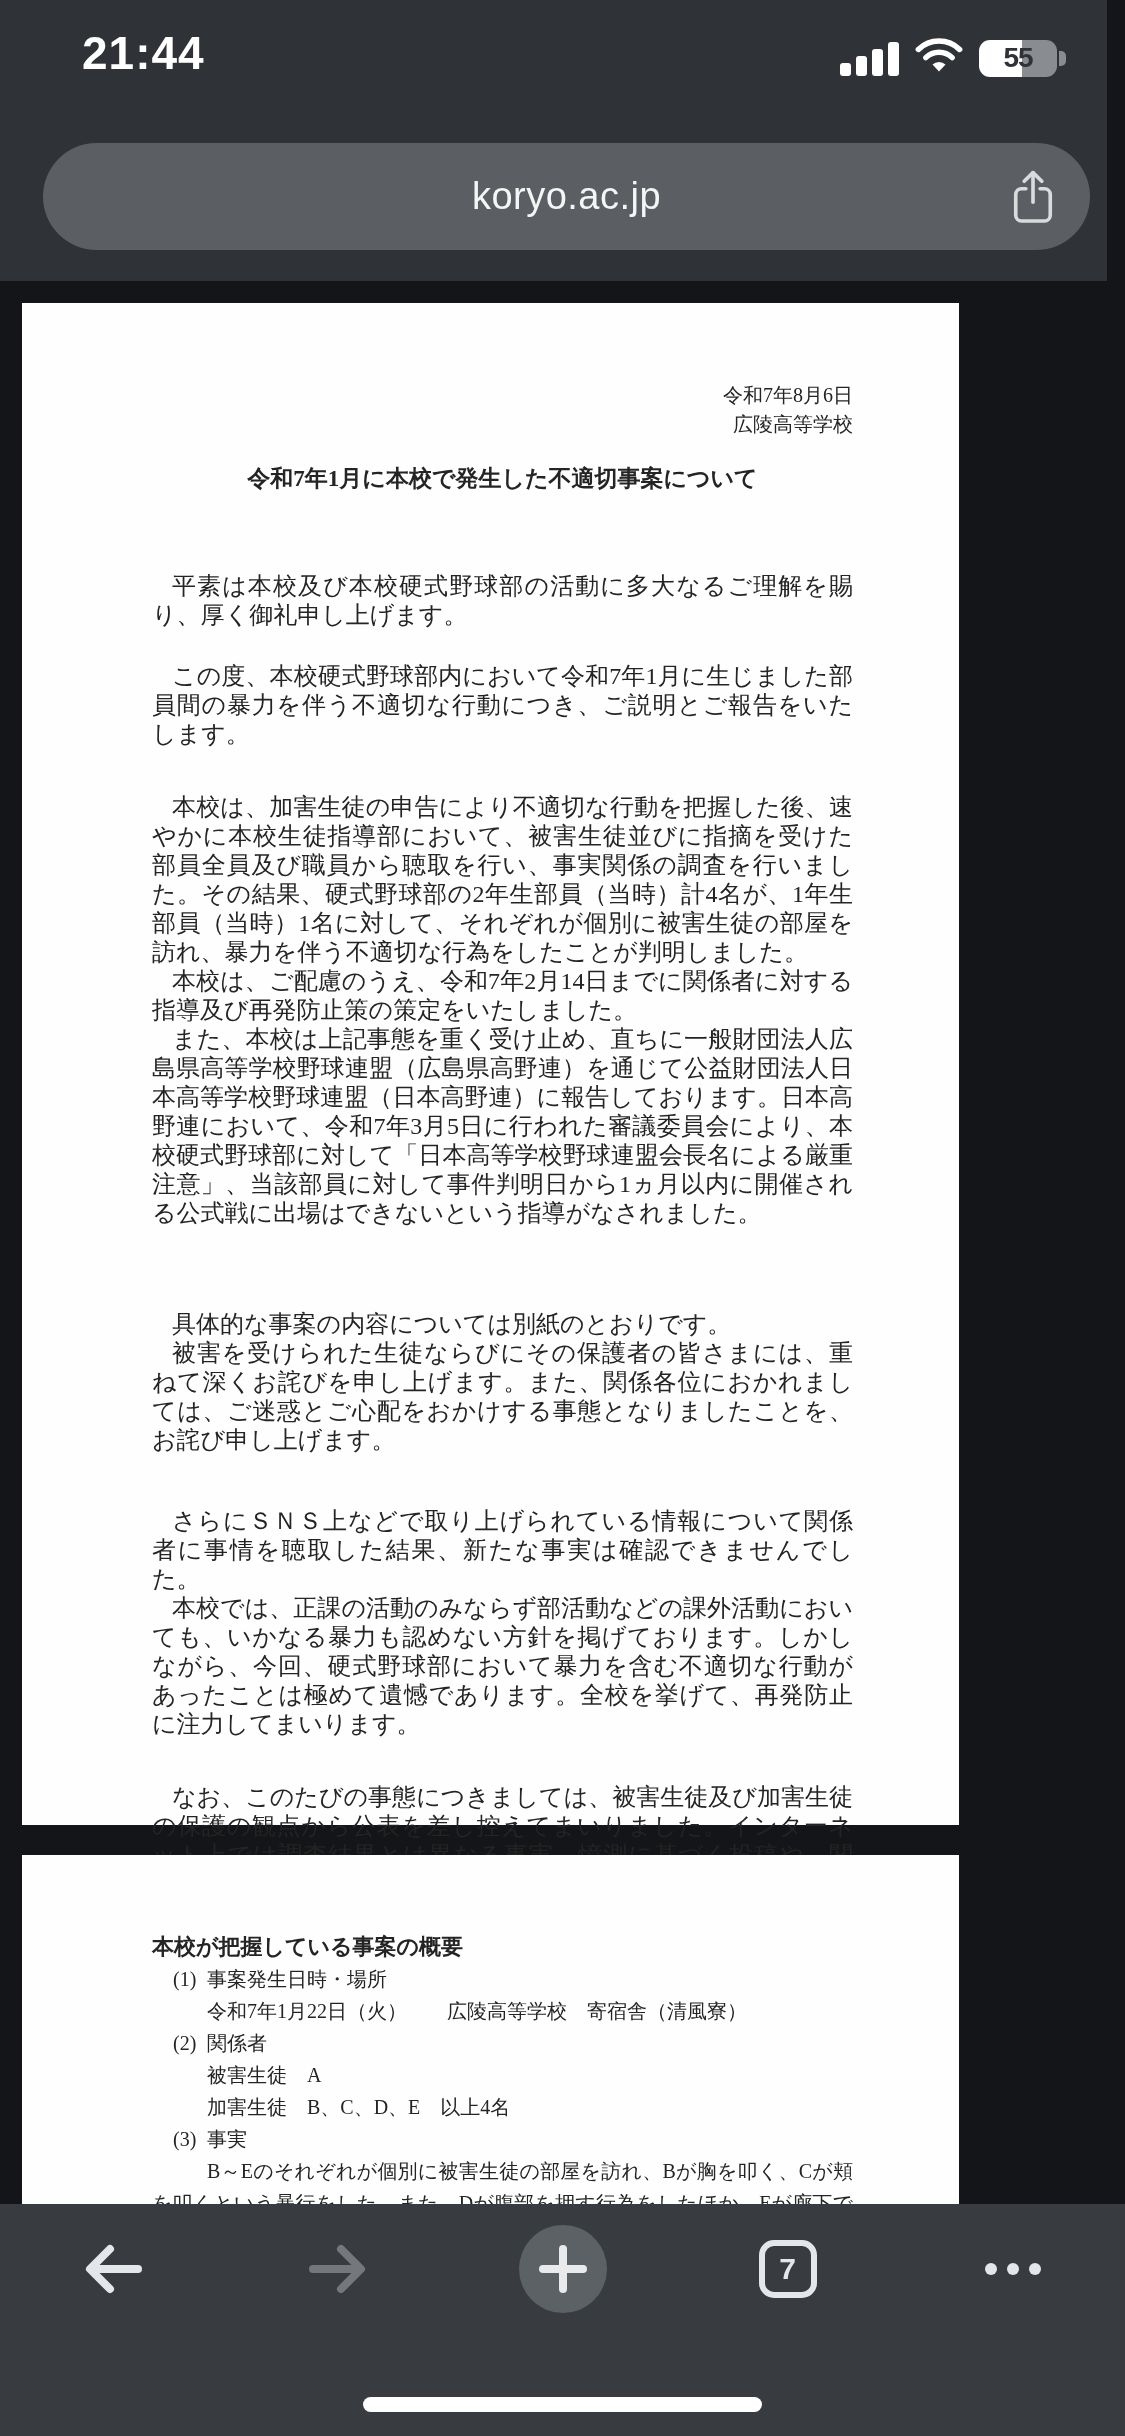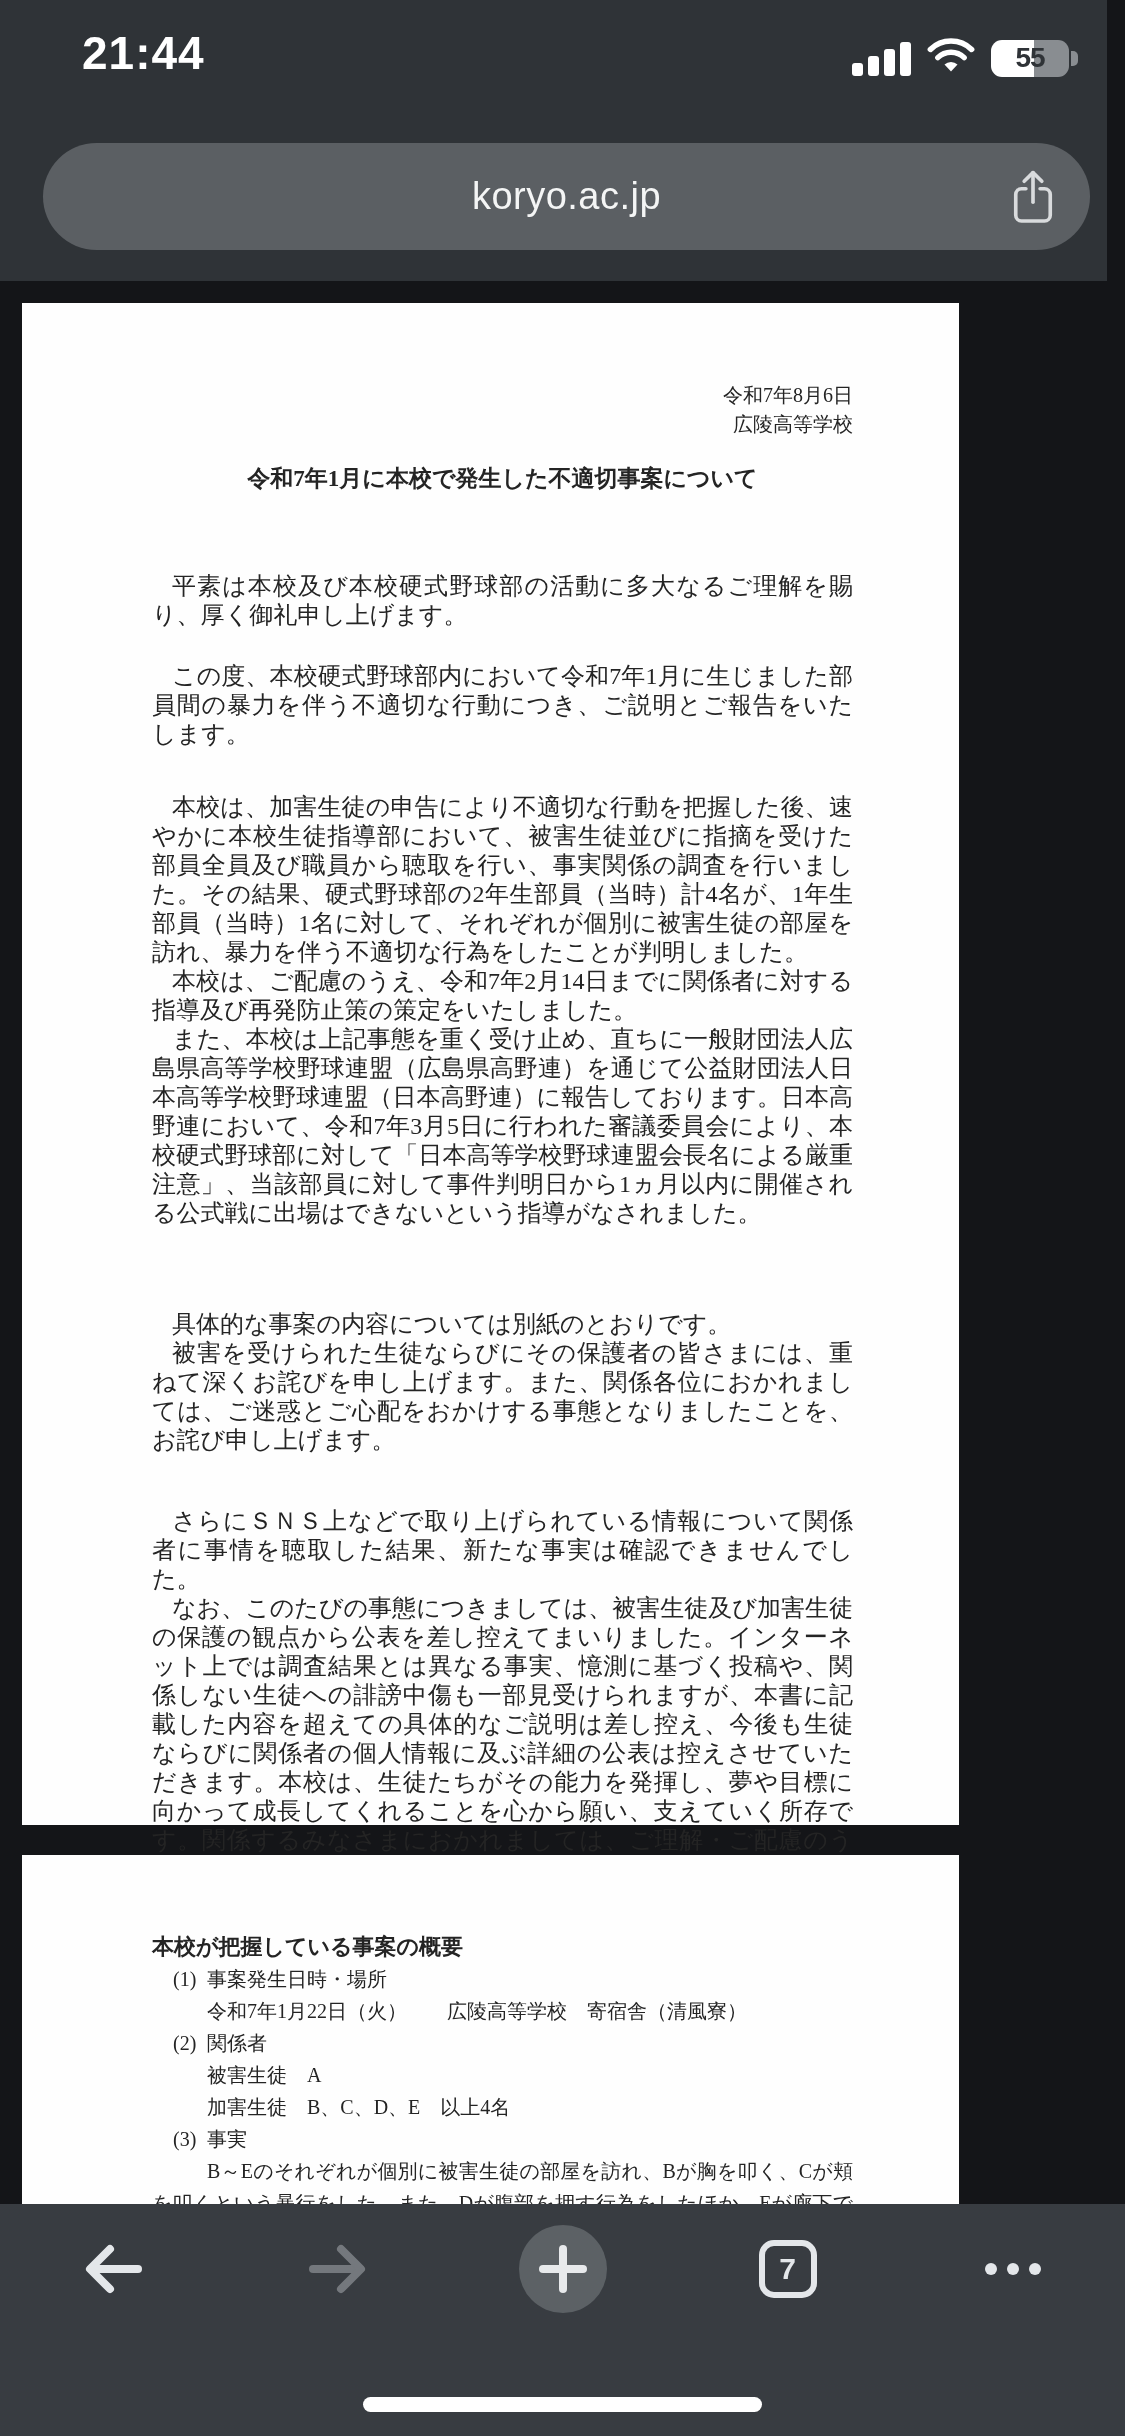--- a/index.html
+++ b/index.html
@@ -7,21 +7,21 @@
           font-family:"Liberation Sans",sans-serif;-webkit-font-smoothing:antialiased;}
 
   
   .chrome-top{position:absolute;top:0;left:0;width:1107px;height:281px;background:#2f3337;}
   .time{position:absolute;left:82px;top:26px;font-size:46px;font-weight:700;color:#ffffff;letter-spacing:1px;}
   .status-icons{position:absolute;right:30px;top:38px;display:flex;align-items:center;gap:16px;height:40px;}
   .sig{display:flex;align-items:flex-end;gap:5px;height:36px;}
   .sig i{display:block;width:11px;background:#ffffff;border-radius:3px;}
   .sig i:nth-child(1){height:13px}.sig i:nth-child(2){height:20px}
   .sig i:nth-child(3){height:27px}.sig i:nth-child(4){height:34px}
-  .bat{position:relative;width:78px;height:37px;border-radius:11px;margin-right:8px;
+  .bat{position:relative;width:78px;height:37px;border-radius:11px;margin-right:20px;
        background:linear-gradient(90deg,#ffffff 0 55%,#898d91 55% 100%);
        display:flex;align-items:center;justify-content:center;}
   .bat span{font-size:28px;font-weight:700;color:#2f3337;letter-spacing:-1px;}
   .bat::after{content:"";position:absolute;right:-9px;top:11px;width:7px;height:15px;
               background:#898d91;border-radius:0 5px 5px 0;}
 
   .url-pill{position:absolute;left:43px;top:143px;width:1047px;height:107px;border-radius:54px;
             background:#5b5f63;display:flex;align-items:center;justify-content:center;}
   .url-text{font-size:38px;color:#f4f5f5;letter-spacing:.5px;}
   .share{position:absolute;right:34px;top:26px;}
@@ -113,20 +113,21 @@
       <div class="p1-body">
 
       <p>平素は本校及び本校硬式野球部の活動に多大なるご理解を賜り、厚く御礼申し上げます。</p>
           <p>この度、本校硬式野球部内において令和7年1月に生じました部員間の暴力を伴う不適切な行動につき、ご説明とご報告をいたします。</p>
           <p>本校は、加害生徒の申告により不適切な行動を把握した後、速やかに本校生徒指導部において、被害生徒並びに指摘を受けた部員全員及び職員から聴取を行い、事実関係の調査を行いました。その結果、硬式野球部の2年生部員（当時）計4名が、1年生部員（当時）1名に対して、それぞれが個別に被害生徒の部屋を訪れ、暴力を伴う不適切な行為をしたことが判明しました。</p>
           <p>本校は、ご配慮のうえ、令和7年2月14日までに関係者に対する指導及び再発防止策の策定をいたしました。</p>
           <p>また、本校は上記事態を重く受け止め、直ちに一般財団法人広島県高等学校野球連盟（広島県高野連）を通じて公益財団法人日本高等学校野球連盟（日本高野連）に報告しております。日本高野連において、令和7年3月5日に行われた審議委員会により、本校硬式野球部に対して「日本高等学校野球連盟会長名による厳重注意」、当該部員に対して事件判明日から1ヵ月以内に開催される公式戦に出場はできないという指導がなされました。</p>
           <p>具体的な事案の内容については別紙のとおりです。</p>
           <p>被害を受けられた生徒ならびにその保護者の皆さまには、重ねて深くお詫びを申し上げます。また、関係各位におかれましては、ご迷惑とご心配をおかけする事態となりましたことを、お詫び申し上げます。</p>
           <p>さらにＳＮＳ上などで取り上げられている情報について関係者に事情を聴取した結果、新たな事実は確認できませんでした。</p>
+          <p>本校では、正課の活動のみならず部活動などの課外活動においても、いかなる暴力も認めない方針を掲げております。しかしながら、今回、硬式野球部において暴力を含む不適切な行動があったことは極めて遺憾であります。全校を挙げて、再発防止に注力してまいります。</p>
           <p>なお、このたびの事態につきましては、被害生徒及び加害生徒の保護の観点から公表を差し控えてまいりました。インターネット上では調査結果とは異なる事実、憶測に基づく投稿や、関係しない生徒への誹謗中傷も一部見受けられますが、本書に記載した内容を超えての具体的なご説明は差し控え、今後も生徒ならびに関係者の個人情報に及ぶ詳細の公表は控えさせていただきます。本校は、生徒たちがその能力を発揮し、夢や目標に向かって成長してくれることを心から願い、支えていく所存です。関係するみなさまにおかれましては、ご理解・ご配慮のうえ、冷静なご対応をよろしくお願いいたします。</p>
         </div>
       <div class="p1-num">1</div>
     </div>
 
     <div class="page page2">
       <div class="p2-heading">本校が把握している事案の概要</div>
       <div class="p2-lines">
 
       <div><span class="l-num">(1)</span><span class="l-text">事案発生日時・場所</span></div>

